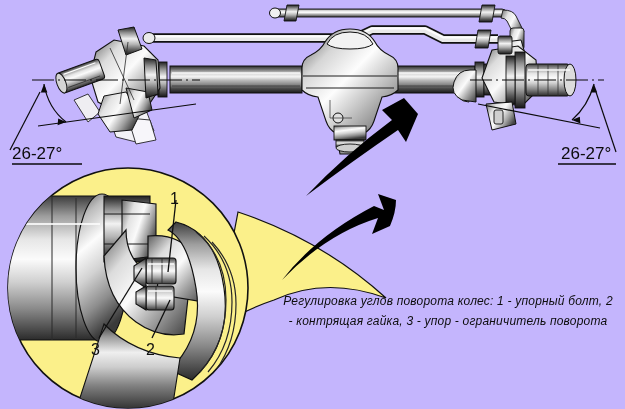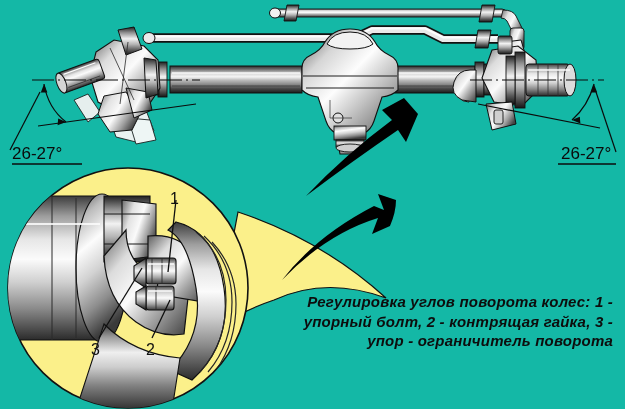--- a/index.html
+++ b/index.html
@@ -5,43 +5,43 @@
 <style>
   html, body {
     margin: 0;
     padding: 0;
     background: #ffffff;
   }
   #stage {
     position: relative;
     width: 625px;
     height: 409px;
-    background: #14b8a6;
+    background: #c4b5fd;
     overflow: hidden;
     font-family: "Liberation Sans", "DejaVu Sans", sans-serif;
   }
   #art {
     position: absolute;
     inset: 0;
     width: 625px;
     height: 409px;
   }
   .cap {
     position: absolute;
     left: 283px;
     top: 292px;
     width: 330px;
     font-family: "Liberation Sans", "DejaVu Sans", sans-serif;
     font-style: italic;
-    font-weight: bold;
-    font-size: 15px;
+    font-weight: normal;
+    font-size: 12px;
     line-height: 19.5px;
     letter-spacing: 0.2px;
     color: #0d0d0d;
-    text-align: right;
+    text-align: center;
     white-space: pre-wrap;
   }
   .ang {
     position: absolute;
     font-family: "Liberation Sans", "DejaVu Sans", sans-serif;
     font-size: 17px;
     font-weight: normal;
     color: #0b0b0b;
     letter-spacing: 0px;
     white-space: nowrap;

